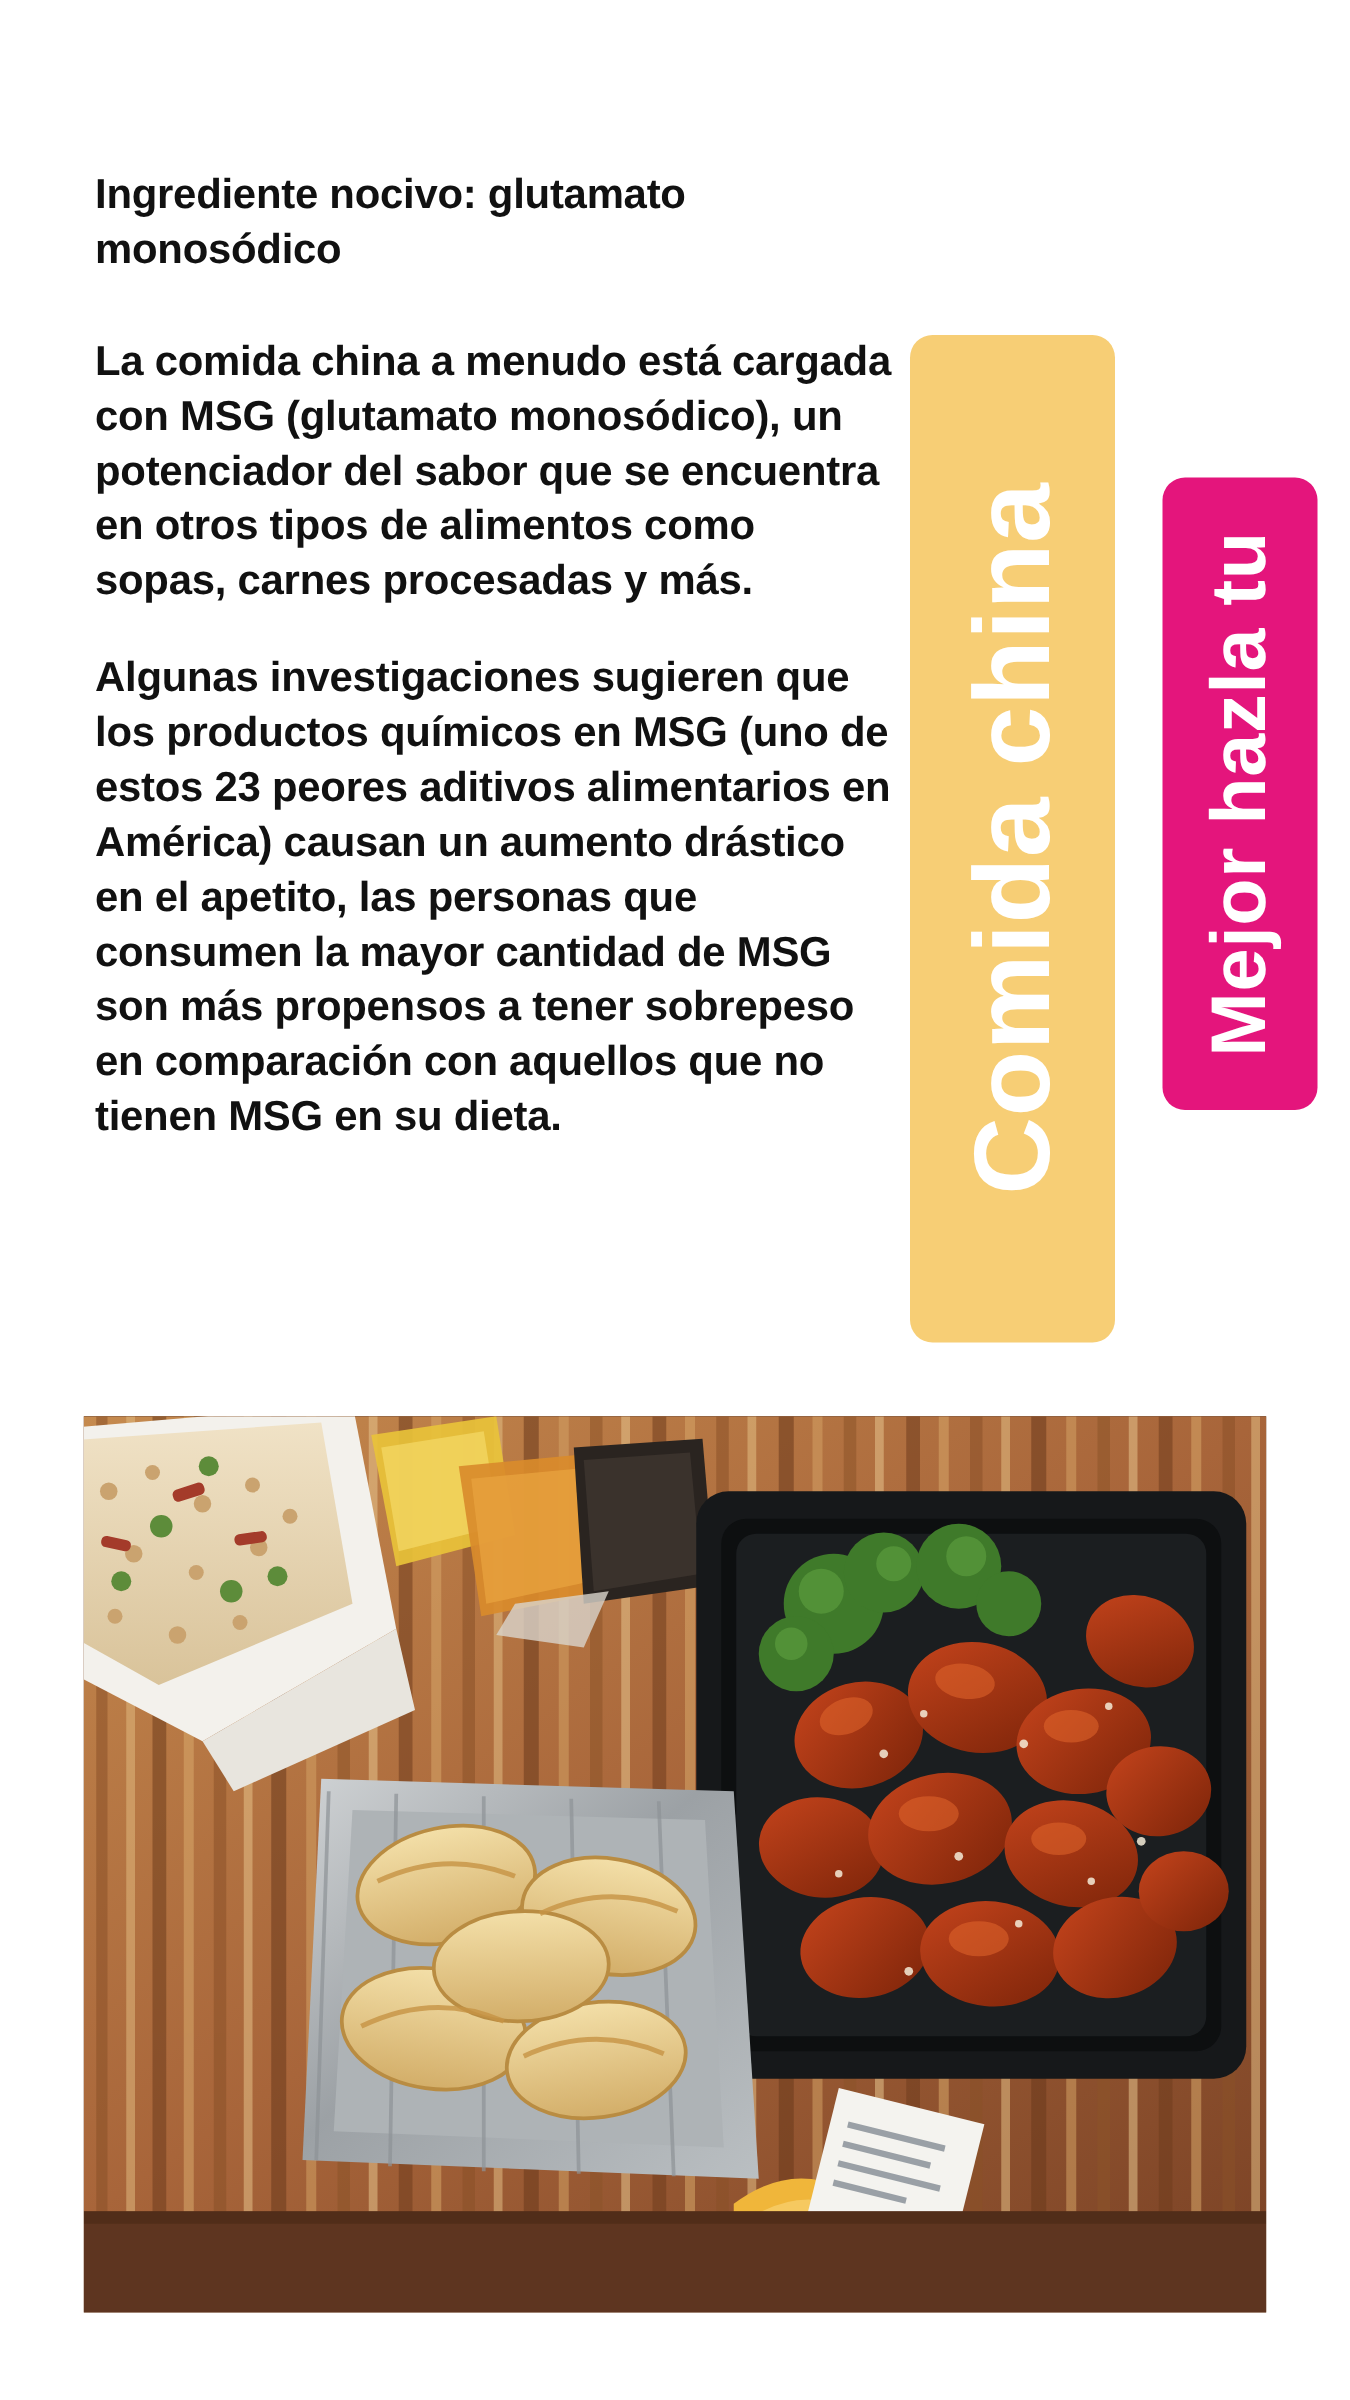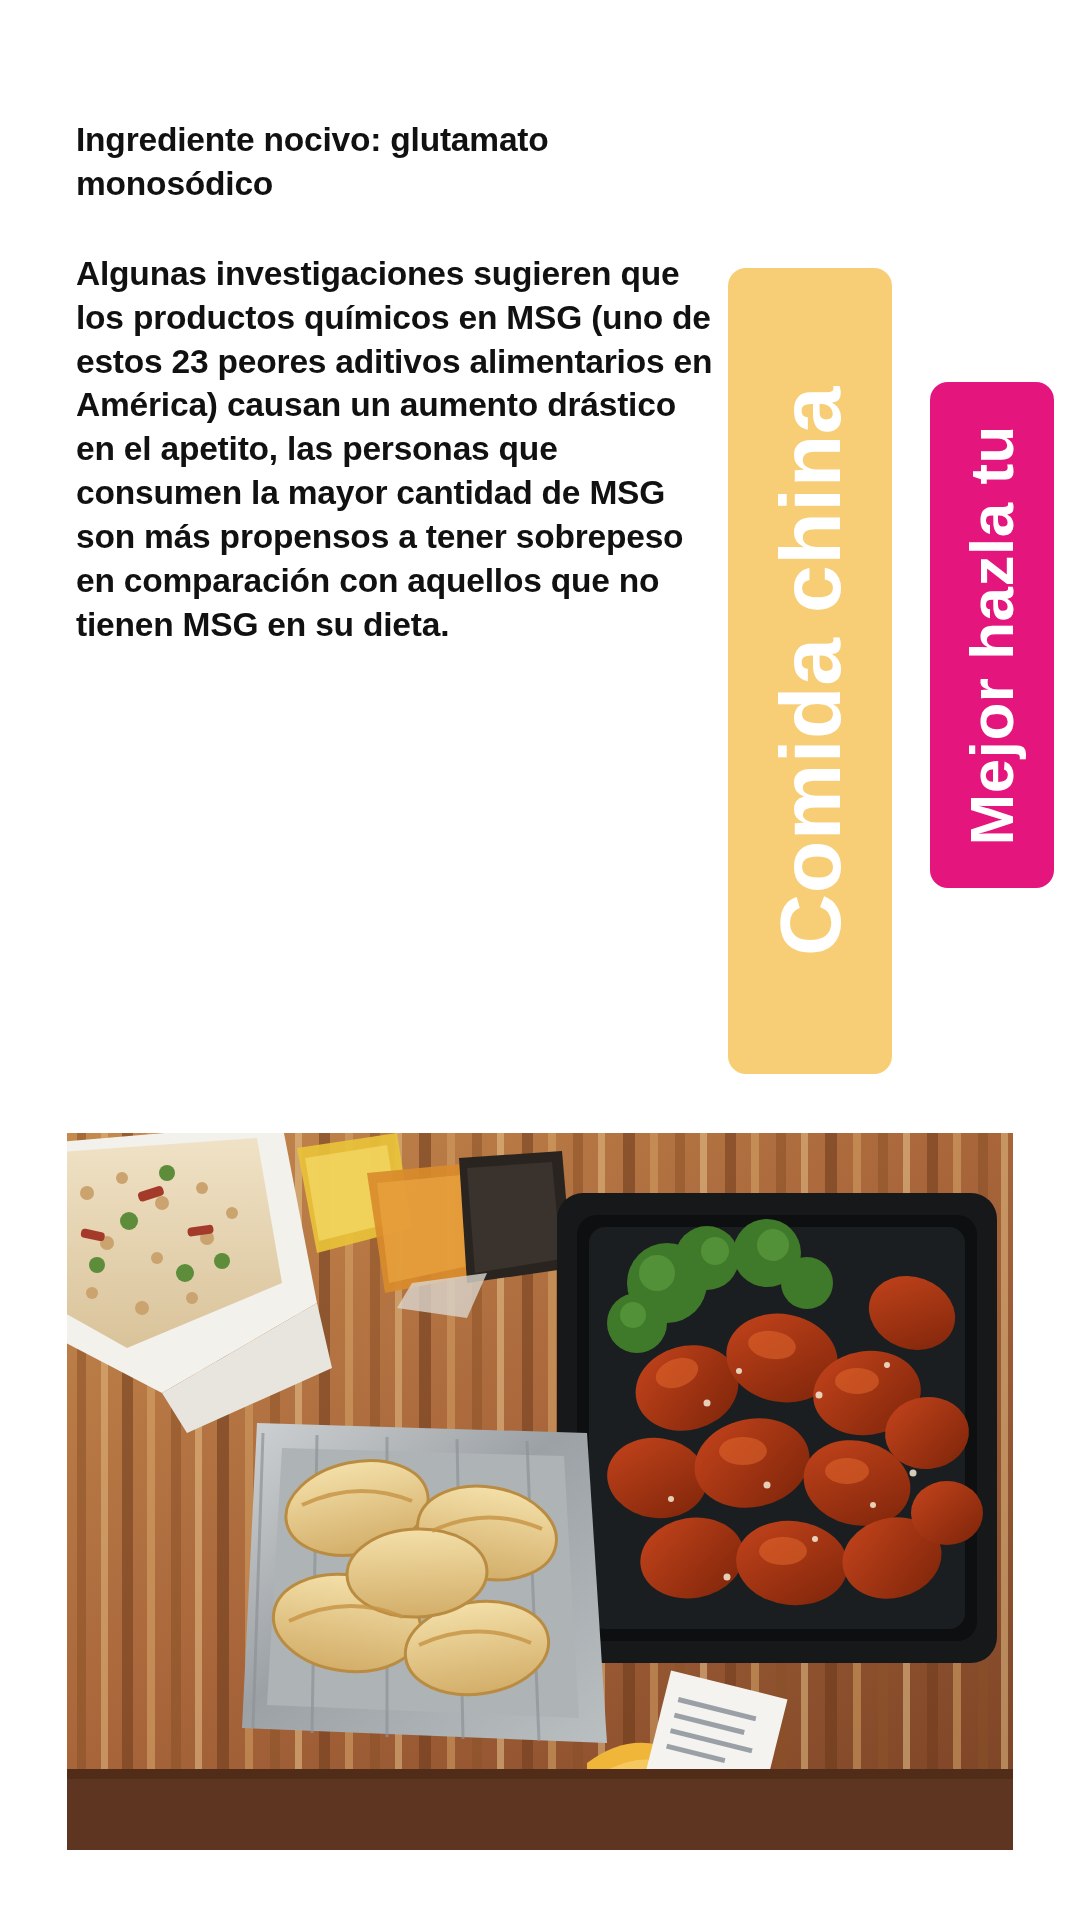--- a/index.html
+++ b/index.html
@@ -33,20 +33,21 @@
     font-size: 33.5px;
     line-height: 1.31;
     font-weight: bold;
     letter-spacing: -0.2px;
     color: #111111;
     margin: 0 0 34px 0;
     white-space: pre-wrap;
   }
   .para.heading {
     margin-bottom: 46px;
+    margin-top: 16px;
   }
   .para.last {
     margin-bottom: 17px;
   }
 
   
   .tag {
     position: absolute;
     border-radius: 18px;
     display: flex;
@@ -101,20 +102,21 @@
     height: 100%;
   }
 </style>
 </head>
 <body>
 
 <div class="page">
 
   <div class="text-column">
     <p class="para heading">Ingrediente nocivo: glutamato monosódico</p>
+    <p class="para">La comida china a menudo está cargada con MSG (glutamato monosódico), un potenciador del sabor que se encuentra en otros tipos de alimentos como sopas, carnes procesadas y más.</p>
     <p class="para last">Algunas investigaciones sugieren que los productos químicos en MSG (uno de estos 23 peores aditivos alimentarios en América) causan un aumento drástico en el apetito, las personas que consumen la mayor cantidad de MSG son más propensos a tener sobrepeso en comparación con aquellos que no tienen MSG en su dieta.</p>
   </div>
 
   <div class="tag tag-yellow">
     <span>Comida china</span>
   </div>
 
   <div class="tag tag-pink">
     <span>Mejor hazla tu</span>
   </div>

